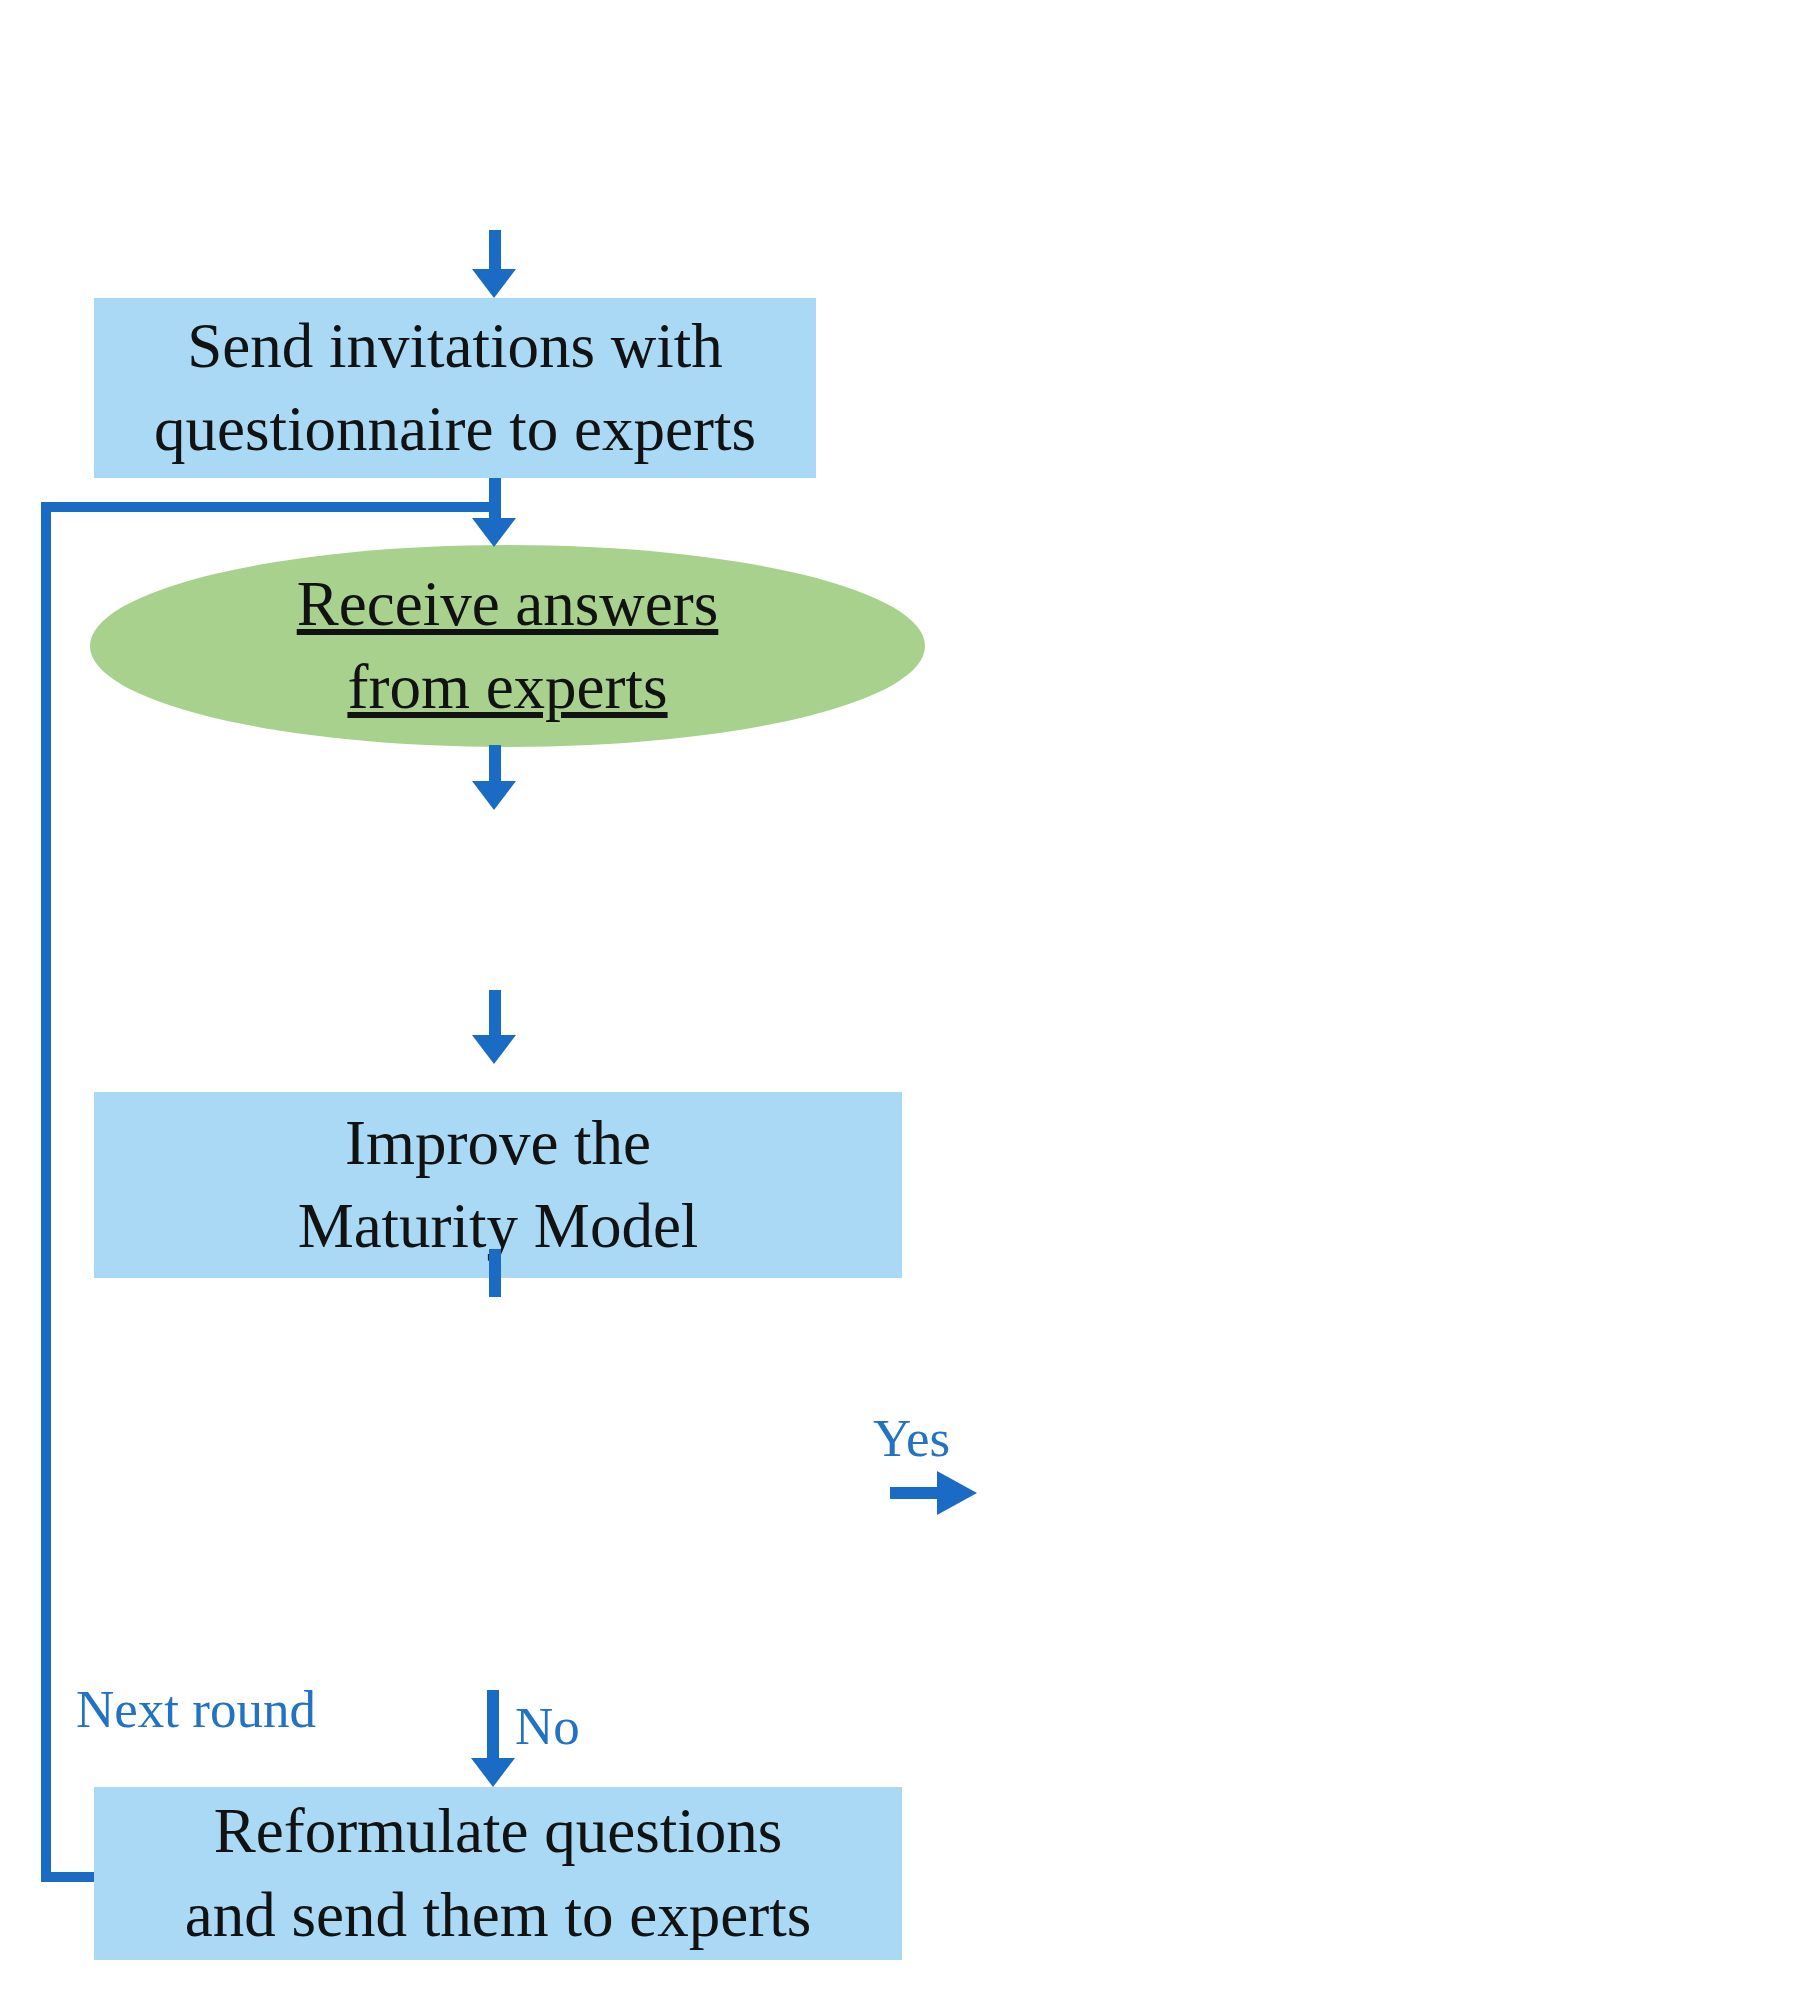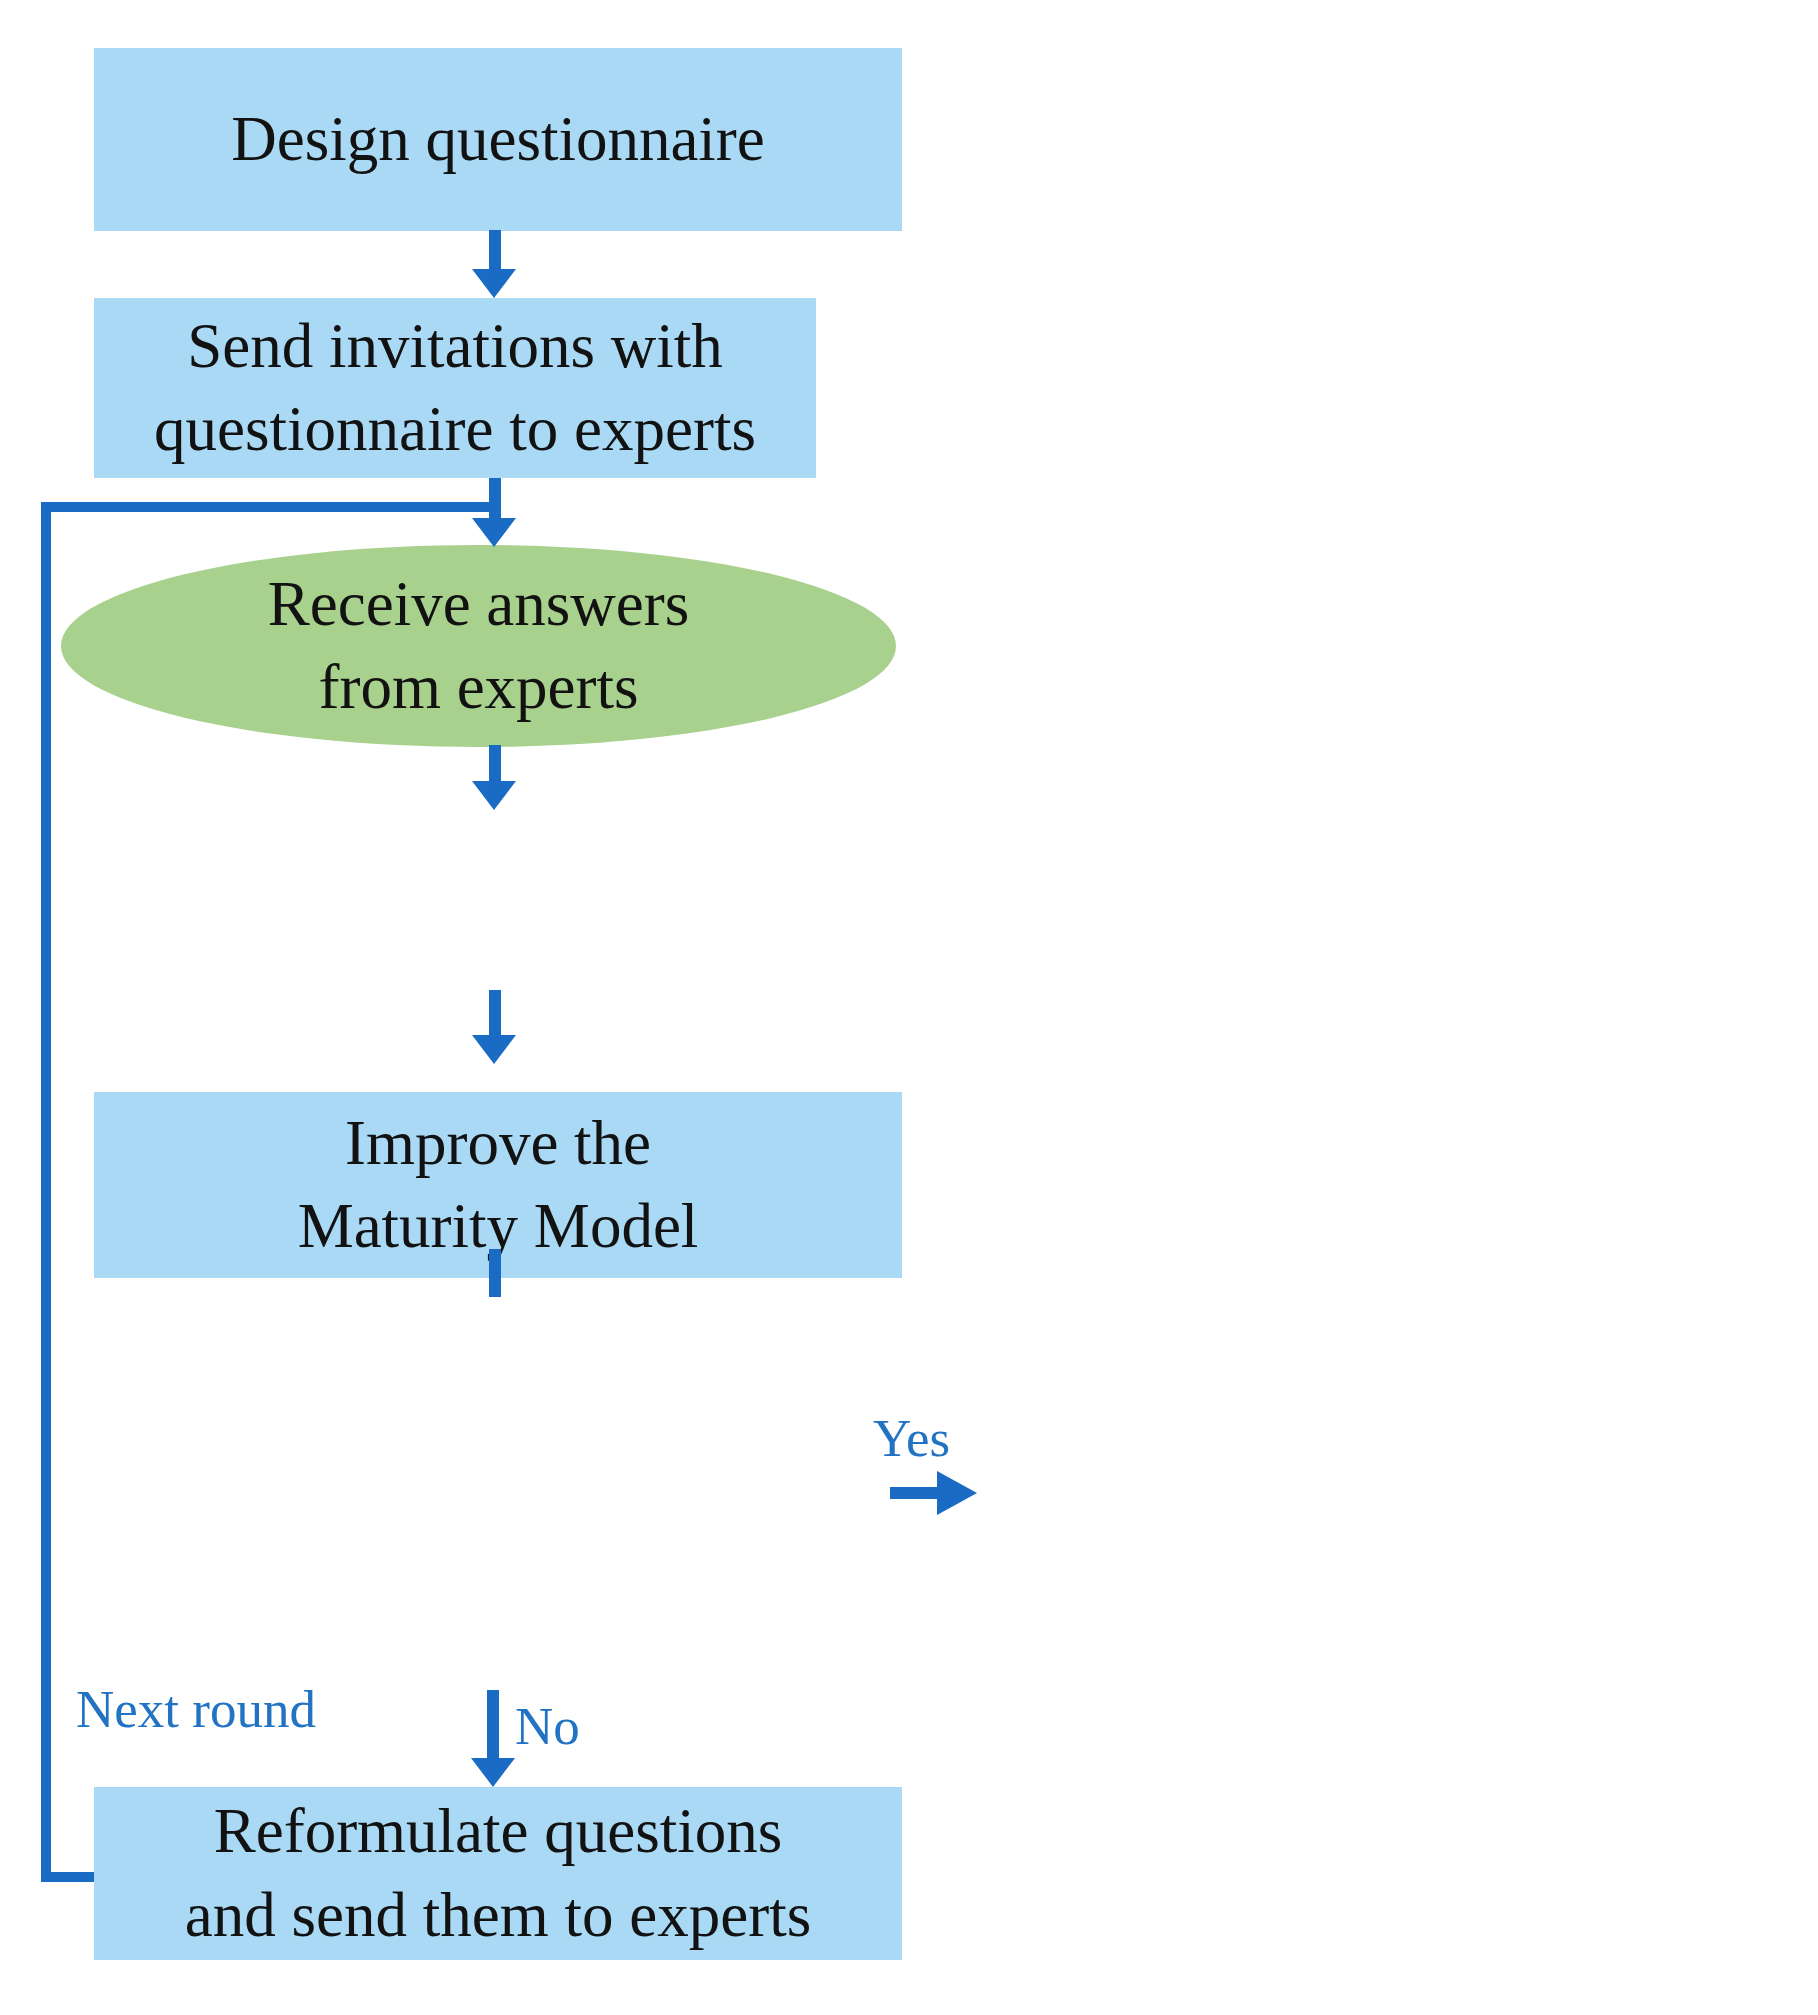--- a/index.html
+++ b/index.html
@@ -21,21 +21,21 @@
   }
   .process{background:var(--process-fill);}
   .ellipse{background:var(--ellipse-fill);border-radius:50%;}
   .diamond{
     background:var(--diamond-fill);
     clip-path:polygon(50% 0,100% 50%,50% 100%,0 50%);
     line-height:1.26;
   }
   #node-design      {left:94px;top:48px;  width:808px;height:183px;}
   #node-send        {left:94px;top:298px; width:722px;height:180px;}
-  #node-receive     {left:61px;top:545px; width:835px;height:202px;}
+  #node-receive     {left:90px;top:545px; width:835px;height:202px;text-decoration:underline;}
   #node-analyze     {left:94px;top:810px;width:808px;height:180px;}
   #node-improve     {left:94px;top:1063px;width:808px;height:186px;margin-top:29px;}
   #node-decision    {left:99px;top:1296px;width:788px;height:395px;}
   #node-final       {left:978px;top:1405px;width:801px;height:182px;}
   #node-reformulate {left:94px;top:1787px;width:808px;height:173px;}
 
   
   .seg{position:absolute;background:var(--arrow);}
   .head-down{
     position:absolute;width:0;height:0;
@@ -76,23 +76,20 @@
   }
   #label-yes {left:873px;top:1412px;}
   #label-no  {left:515px; top:1700px;}
   #label-next{left:76px; top:1683px;}
 </style>
 </head>
 <body>
 
 <div class="canvas">
 
-  <div class="shape process" id="node-design">
-    <span>Design questionnaire</span>
-  </div>
 
   <div class="shape process" id="node-send">
     <span>Send invitations with
 questionnaire to experts</span>
   </div>
 
   <div class="shape ellipse" id="node-receive">
     <span>Receive answers
 from experts</span>
   </div>

